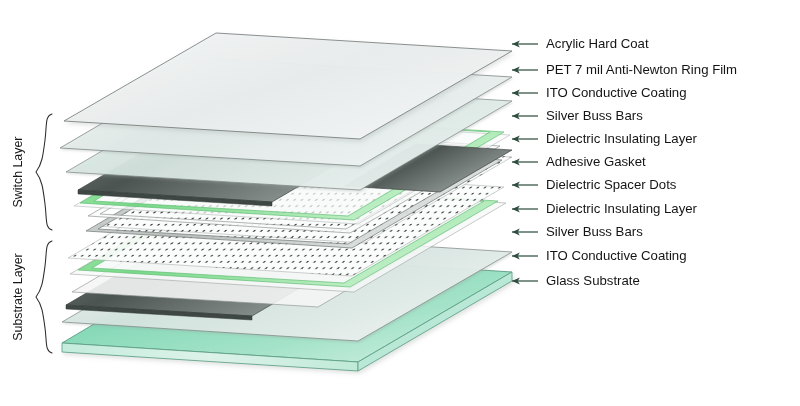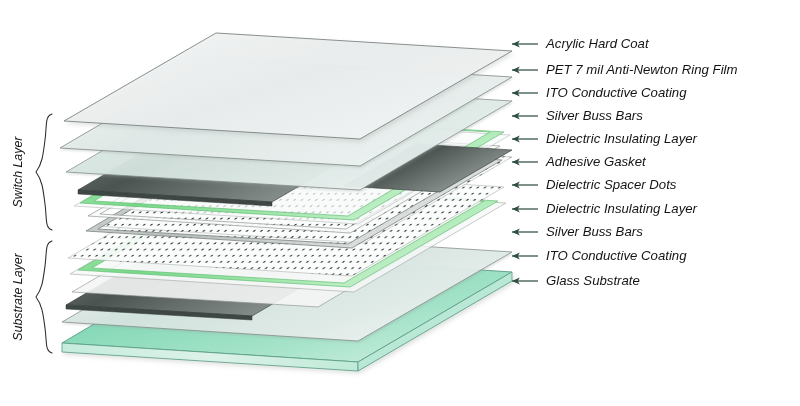--- a/index.html
+++ b/index.html
@@ -3,21 +3,21 @@
 <meta charset="utf-8">
 <title>Touchscreen Layer Stack Diagram</title>
 <style>
   html,body{margin:0;padding:0;background:#ffffff;}
   body{
     width:800px;height:406px;overflow:hidden;
     font-family:"Liberation Sans", sans-serif;
     color:#111111;
     position:relative;
   }
-  #stage{position:absolute;left:0;top:0;width:800px;height:406px;font-style:italic;}
+  #stage{position:absolute;left:0;top:0;width:800px;height:406px;}
   svg#diagram{position:absolute;left:0;top:0;width:800px;height:406px;display:block;}
 
   .lbl{
     font-family:"Liberation Sans", sans-serif;
     font-size:13.2px;
     fill:#141414;
     dominant-baseline:middle;
     white-space:pre;
   }
   .grp-lbl{

